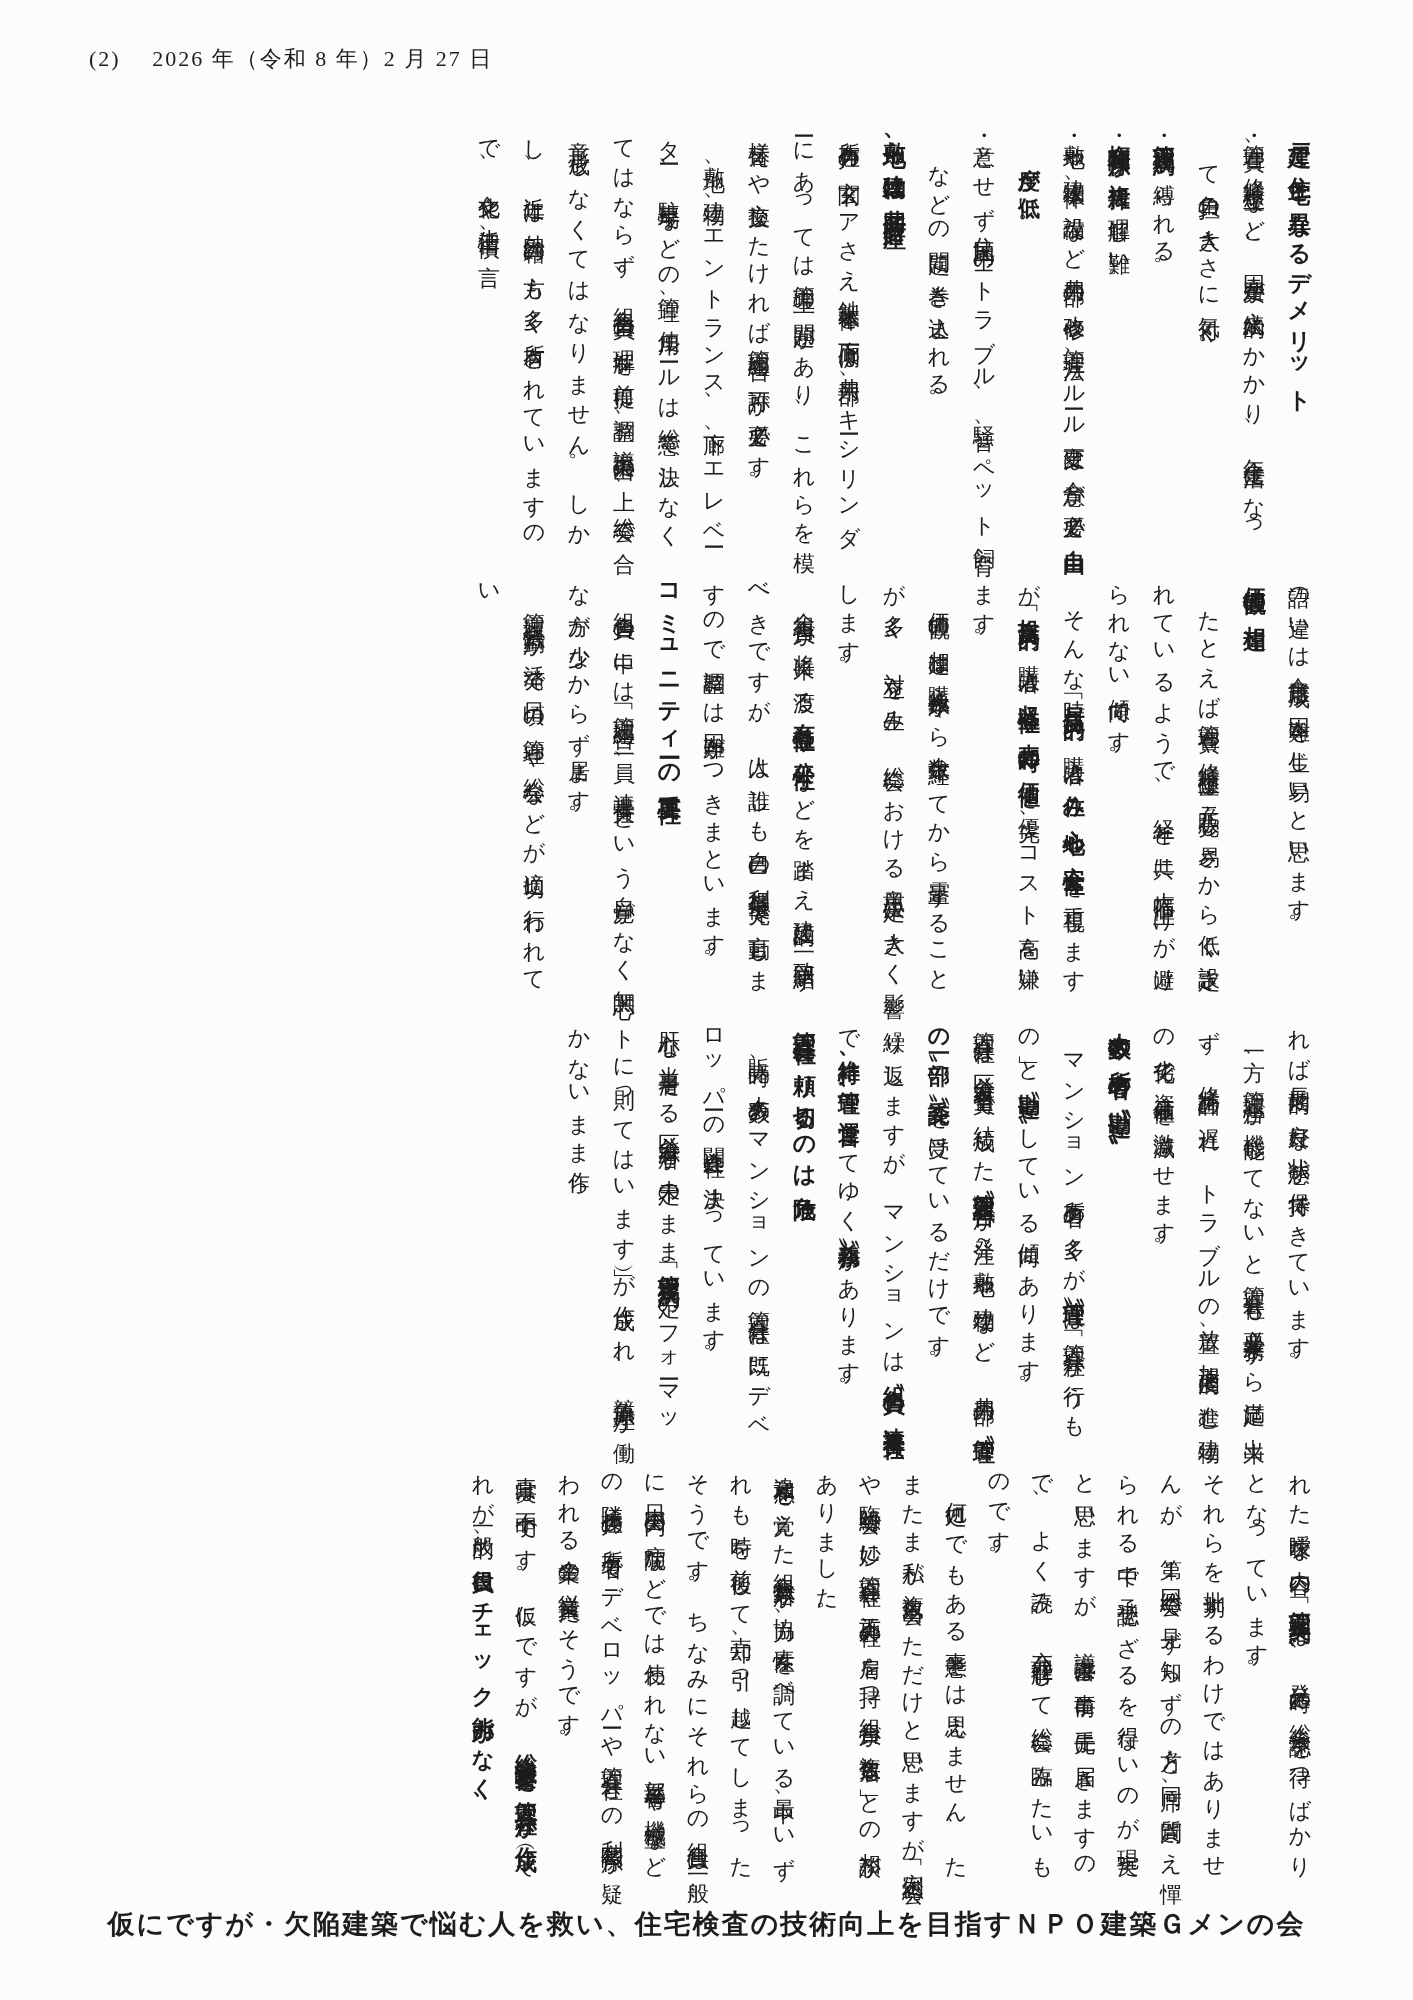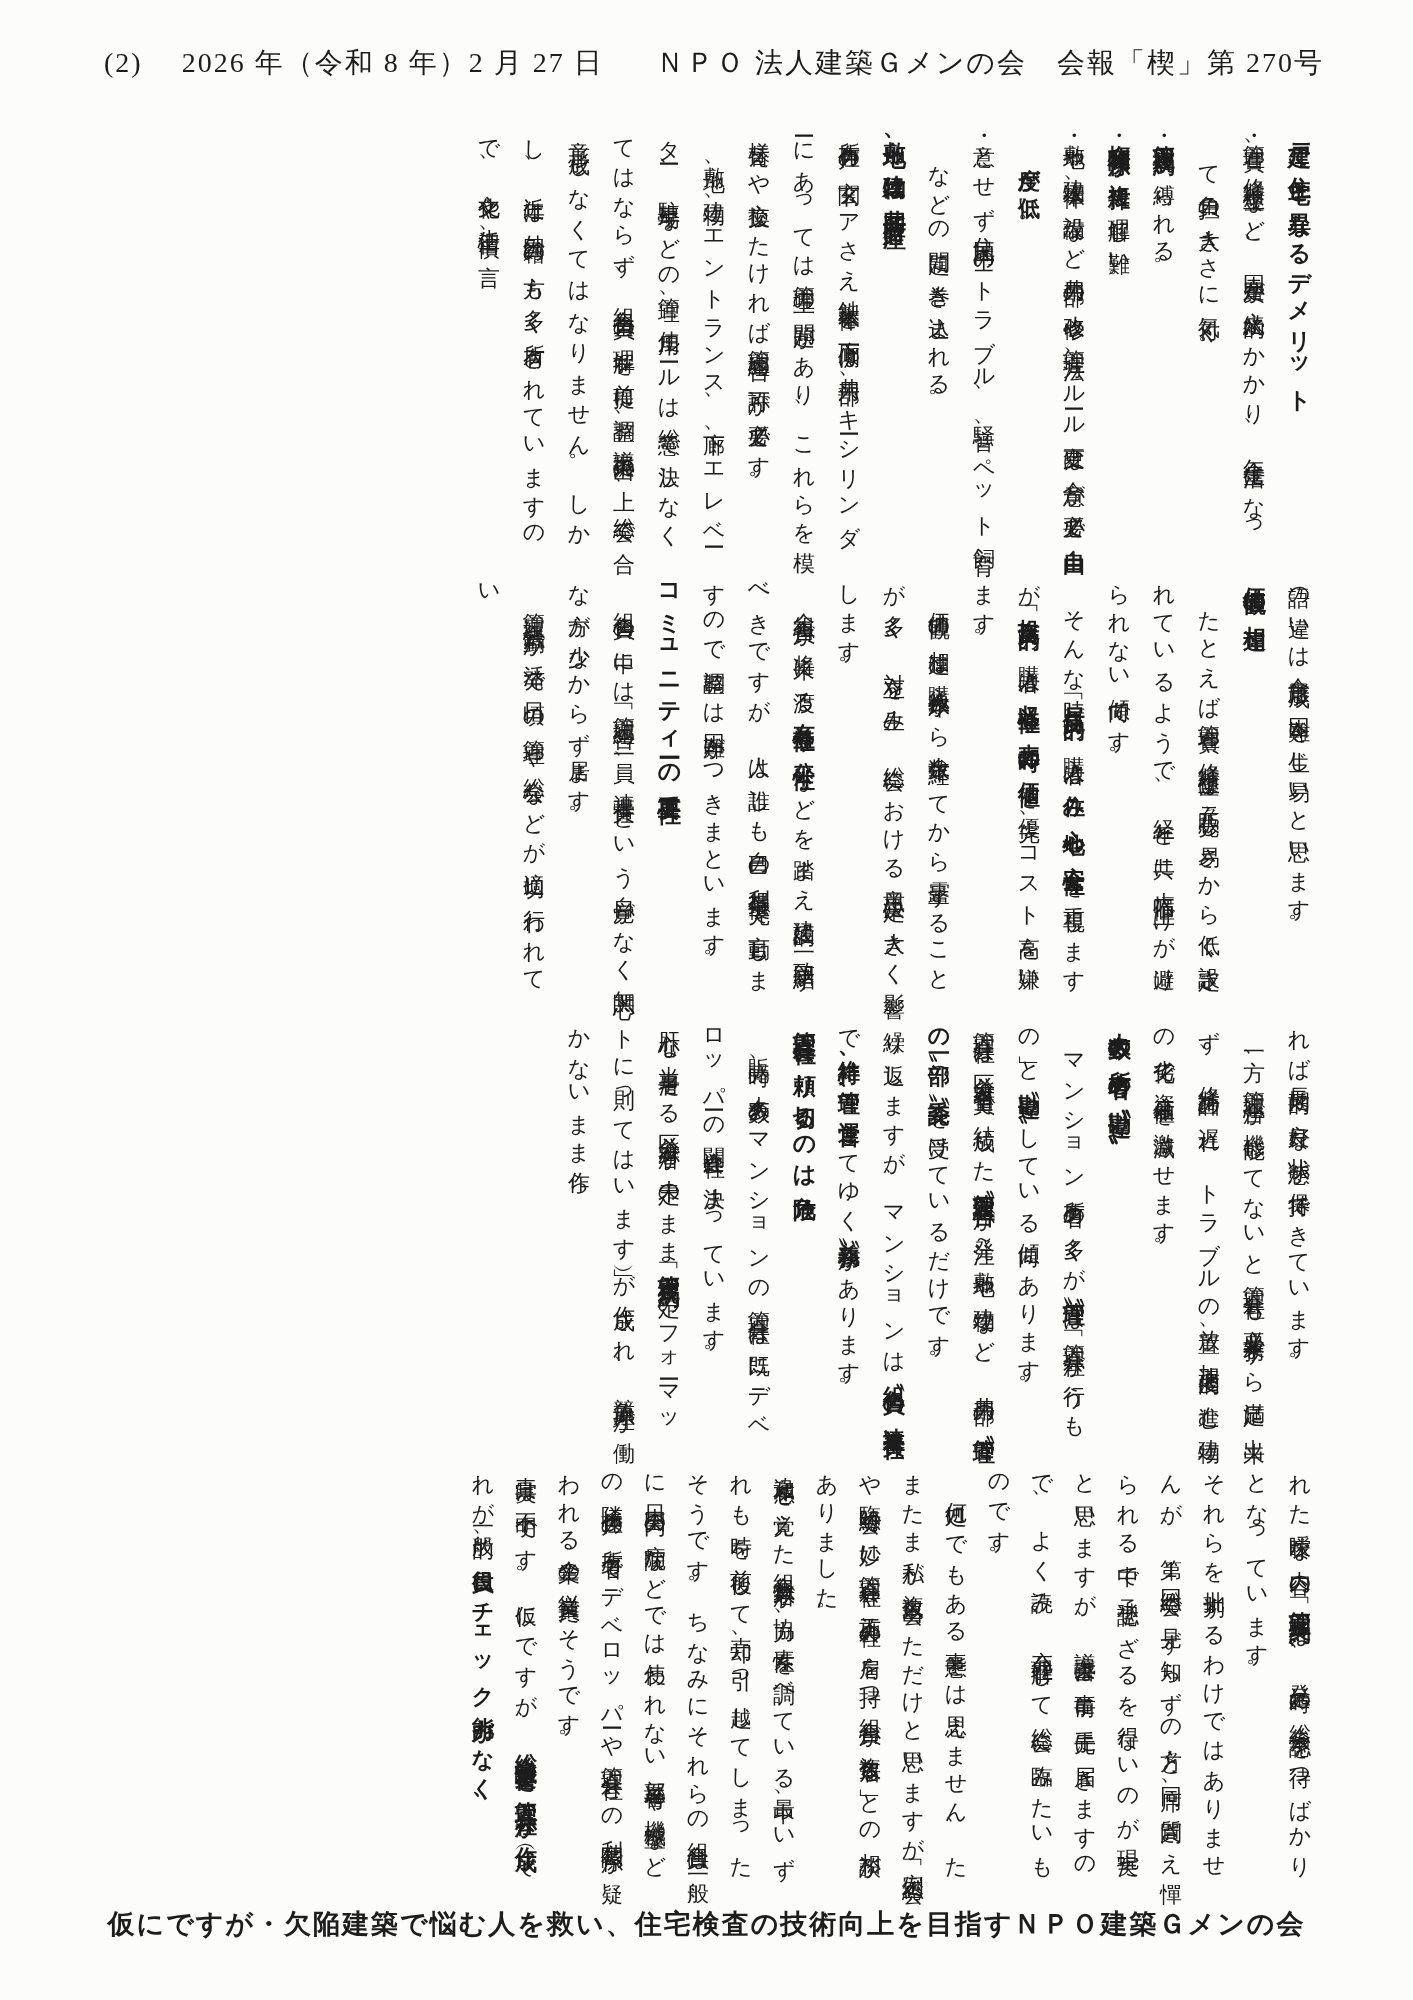--- a/index.html
+++ b/index.html
@@ -5,23 +5,23 @@
   html,body{margin:0;padding:0}
   body{
     width:1413px;height:2000px;
     background:#fcfcfb;
     color:#1d1d1d;
     font-family:"Liberation Serif","DejaVu Serif",serif;
     position:relative;
     overflow:hidden;
   }
   .header{
-    position:absolute;top:44px;left:104px;width:1220px;
+    position:absolute;top:44px;left:89px;width:1220px;
     display:flex;justify-content:space-between;
-    font-size:28px;letter-spacing:2px;white-space:nowrap;
+    font-size:22px;letter-spacing:2px;white-space:nowrap;flex-direction:column;
   }
   .article{
     position:absolute;top:124px;left:100px;width:1222px;
   }
   .band{
     writing-mode:vertical-rl;
     height:414px;width:100%;
     font-size:22px;line-height:45px;letter-spacing:3px;
     margin-bottom:31px;
     text-align:justify;
@@ -36,21 +36,20 @@
     position:absolute;top:1906px;left:0;width:100%;
     text-align:center;
     font-size:27px;font-weight:bold;letter-spacing:2px;
   }
 </style>
 </head>
 <body>
 
 <div class="header">
   <span>(2)　 2026 年（令和 8 年）2 月 27 日</span>
-  <span>ＮＰＯ 法人建築Ｇメンの会　会報「楔」第 270号</span>
 </div>
 
 <div class="article">
     <div class="band">
       <h3 class="heading"><span class="b">戸建て住宅と異なるデメリット</span></h3>
       <p class="bullet"><span>・管理費、修繕積立金など、固定費が永続的にかかり、年金生活になって負担の大きさに気付く。</span></p>
       <p class="bullet"><span>・</span><span class="b">管理規約</span><span>に縛られる。</span></p>
       <p class="bullet"><span>・</span><span class="b">権利関係が複雑</span><span>で理解し難い。</span></p>
       <p class="bullet"><span>・敷地や建物本体、設備など共用部の改修や管理方法、ルール変更は合意が必要で</span><span class="b">自由度が低</span><span>い。</span></p>
       <p class="bullet"><span>・意とせず住民同士のトラブル、騒音、ペット飼育などの問題に巻き込まれる。</span></p>

